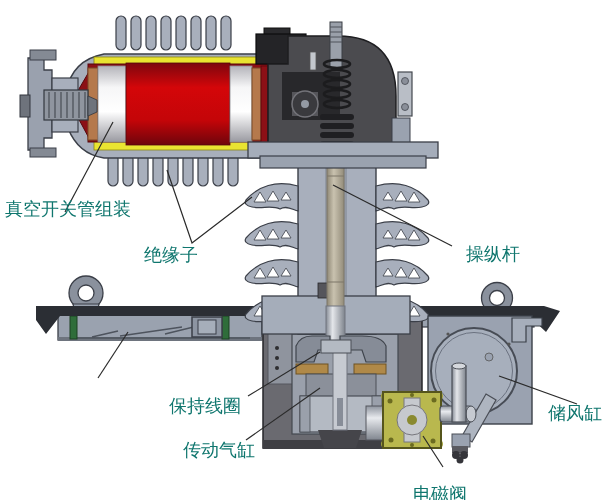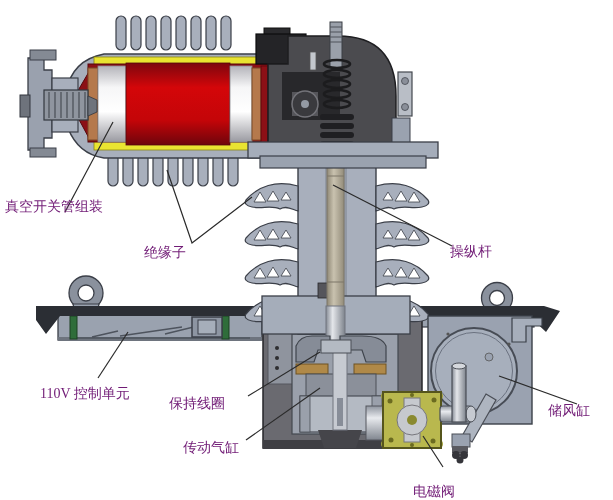--- a/index.html
+++ b/index.html
@@ -1,19 +1,19 @@
 <!DOCTYPE html>
 <html><head>
 <meta charset="utf-8">
 <style>
   html,body{margin:0;padding:0;background:#ffffff;}
   .canvas{position:relative;width:613px;height:500px;background:#ffffff;overflow:hidden;
           font-family:"Liberation Serif","DejaVu Serif",serif;}
   .canvas svg{position:absolute;left:0;top:0;}
-  .lbl{position:absolute;font-size:14px;color:#701a75;white-space:nowrap;line-height:1.15;}
+  .lbl{position:absolute;font-size:18px;color:#0f766e;white-space:nowrap;line-height:1.15;}
 </style>
 </head>
 <body>
 
 <div class="canvas">
 
 <svg width="613" height="500" viewBox="0 0 613 500">
   <defs>
     <linearGradient id="ceramic" x1="0" y1="0" x2="0" y2="1">
       <stop offset="0" stop-color="#b4b4ba"></stop>
@@ -315,20 +315,19 @@
     <path d="M128,332 L98,378"></path>
     <path d="M320,352 L248,396"></path>
     <path d="M320,388 L246,440"></path>
     <path d="M423,436 L443,467"></path>
     <path d="M499,376 L577,404"></path>
   </g>
 </svg>
 
 <div class="lbl" style="left:5px;top:199px">真空开关管组装</div>
 <div class="lbl" style="left:144px;top:245px">绝缘子</div>
-<div class="lbl" style="left:450px;top:244px">操纵杆</div>
-<div class="lbl" style="left:40px;top:386px">110V 控制单元</div>
+<div class="lbl" style="left:466px;top:244px">操纵杆</div>
 <div class="lbl" style="left:183px;top:440px">传动气缸</div>
 <div class="lbl" style="left:169px;top:396px">保持线圈</div>
 <div class="lbl" style="left:413px;top:484px">电磁阀</div>
 <div class="lbl" style="left:548px;top:403px">储风缸</div>
 
 </div>
 
 </body></html>

